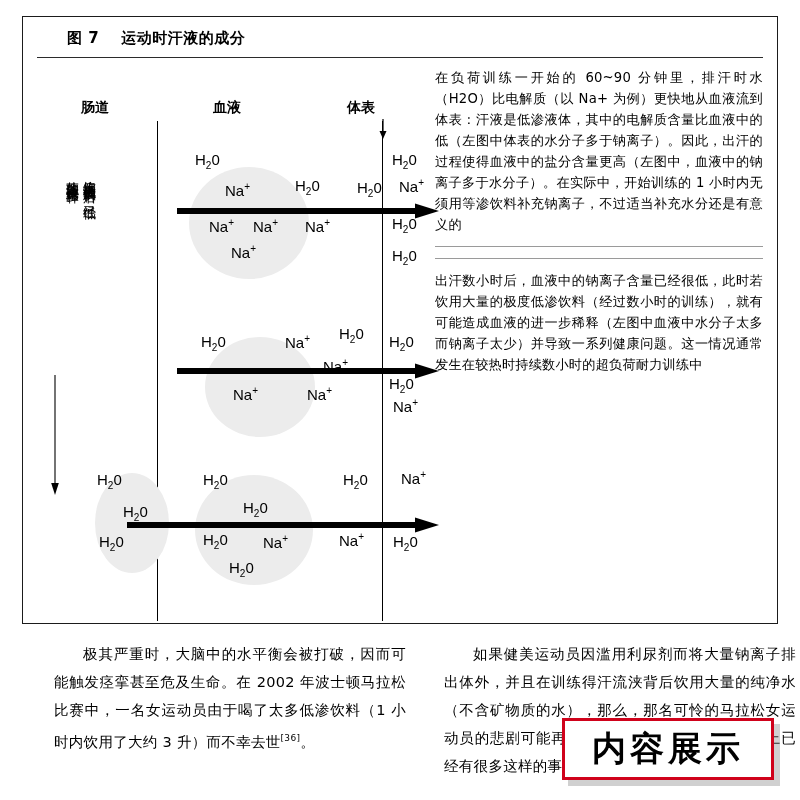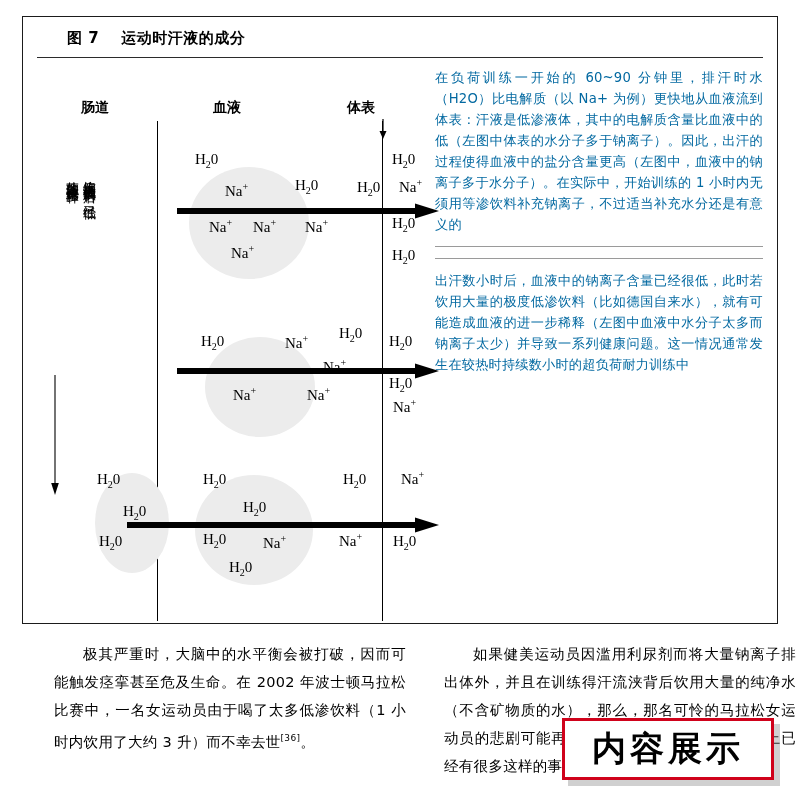--- a/index.html
+++ b/index.html
@@ -130,38 +130,38 @@
   .flow-arrow {
     position: absolute;
     height: 16px;
   }
 
   
   .mol {
     position: absolute;
     font-size: 15px;
     white-space: nowrap;
-    font-family: Liberation Serif, serif;
+    font-family: Liberation Sans, sans-serif;
   }
   .mol sub { font-size: 10px; }
   .mol sup { font-size: 10px; }
 
   
   .textcol {
     position: absolute;
     left: 412px;
     top: 50px;
     width: 328px;
   }
   .tpara {
     font-size: 13.2px;
     line-height: 21px;
     text-align: justify;
     letter-spacing: 0.2px;
-    color: #0369a1;
+    color: #000000;
   }
   .tdivider {
     height: 1px;
     background: #9a9a9a;
     margin: 11px 0 11px 0;
   }
 
   
   .body-cols {
     position: absolute;
@@ -308,21 +308,21 @@
       <div class="mol" style="left:302px; top:456px;">Na<sup>+</sup></div>
       <div class="mol" style="left:356px; top:458px;">H<sub>2</sub>0</div>
       <div class="mol" style="left:192px; top:484px;">H<sub>2</sub>0</div>
 
     </div>
 
     <div class="textcol">
       <div class="tpara">在负荷训练一开始的 60~90 分钟里，排汗时水（H2O）比电解质（以 Na+ 为例）更快地从血液流到体表：汗液是低渗液体，其中的电解质含量比血液中的低（左图中体表的水分子多于钠离子）。因此，出汗的过程使得血液中的盐分含量更高（左图中，血液中的钠离子多于水分子）。在实际中，开始训练的 1 小时内无须用等渗饮料补充钠离子，不过适当补充水分还是有意义的</div>
       <div class="tdivider"></div>
       <div class="tdivider"></div>
-      <div class="tpara">出汗数小时后，血液中的钠离子含量已经很低，此时若饮用大量的极度低渗饮料（比如德国自来水），就有可能造成血液的进一步稀释（左图中血液中水分子太多而钠离子太少）并导致一系列健康问题。这一情况通常发生在较热时持续数小时的超负荷耐力训练中</div>
+      <div class="tpara">出汗数小时后，血液中的钠离子含量已经很低，此时若饮用大量的极度低渗饮料（经过数小时的训练），就有可能造成血液的进一步稀释（左图中血液中水分子太多而钠离子太少）并导致一系列健康问题。这一情况通常发生在较热时持续数小时的超负荷耐力训练中</div>
     </div>
 
   </div>
 
   <div class="body-cols">
     <div class="bcol left">
       <p class="indent"><span>极其严重时，大脑中的水平衡会被打破，因而可能触发痉挛甚至危及生命。在 2002 年波士顿马拉松比赛中，一名女运动员由于喝了太多低渗饮料（1 小时内饮用了大约 3 升）而不幸去世</span><sup>[36]</sup><span>。</span></p>
     </div>
     <div class="bcol right">
       <p class="indent">如果健美运动员因滥用利尿剂而将大量钠离子排出体外，并且在训练得汗流浃背后饮用大量的纯净水（不含矿物质的水），那么，那名可怜的马拉松女运动员的悲剧可能再次上演（事实上，健美运动史上已经有很多这样的事例了）</p>

